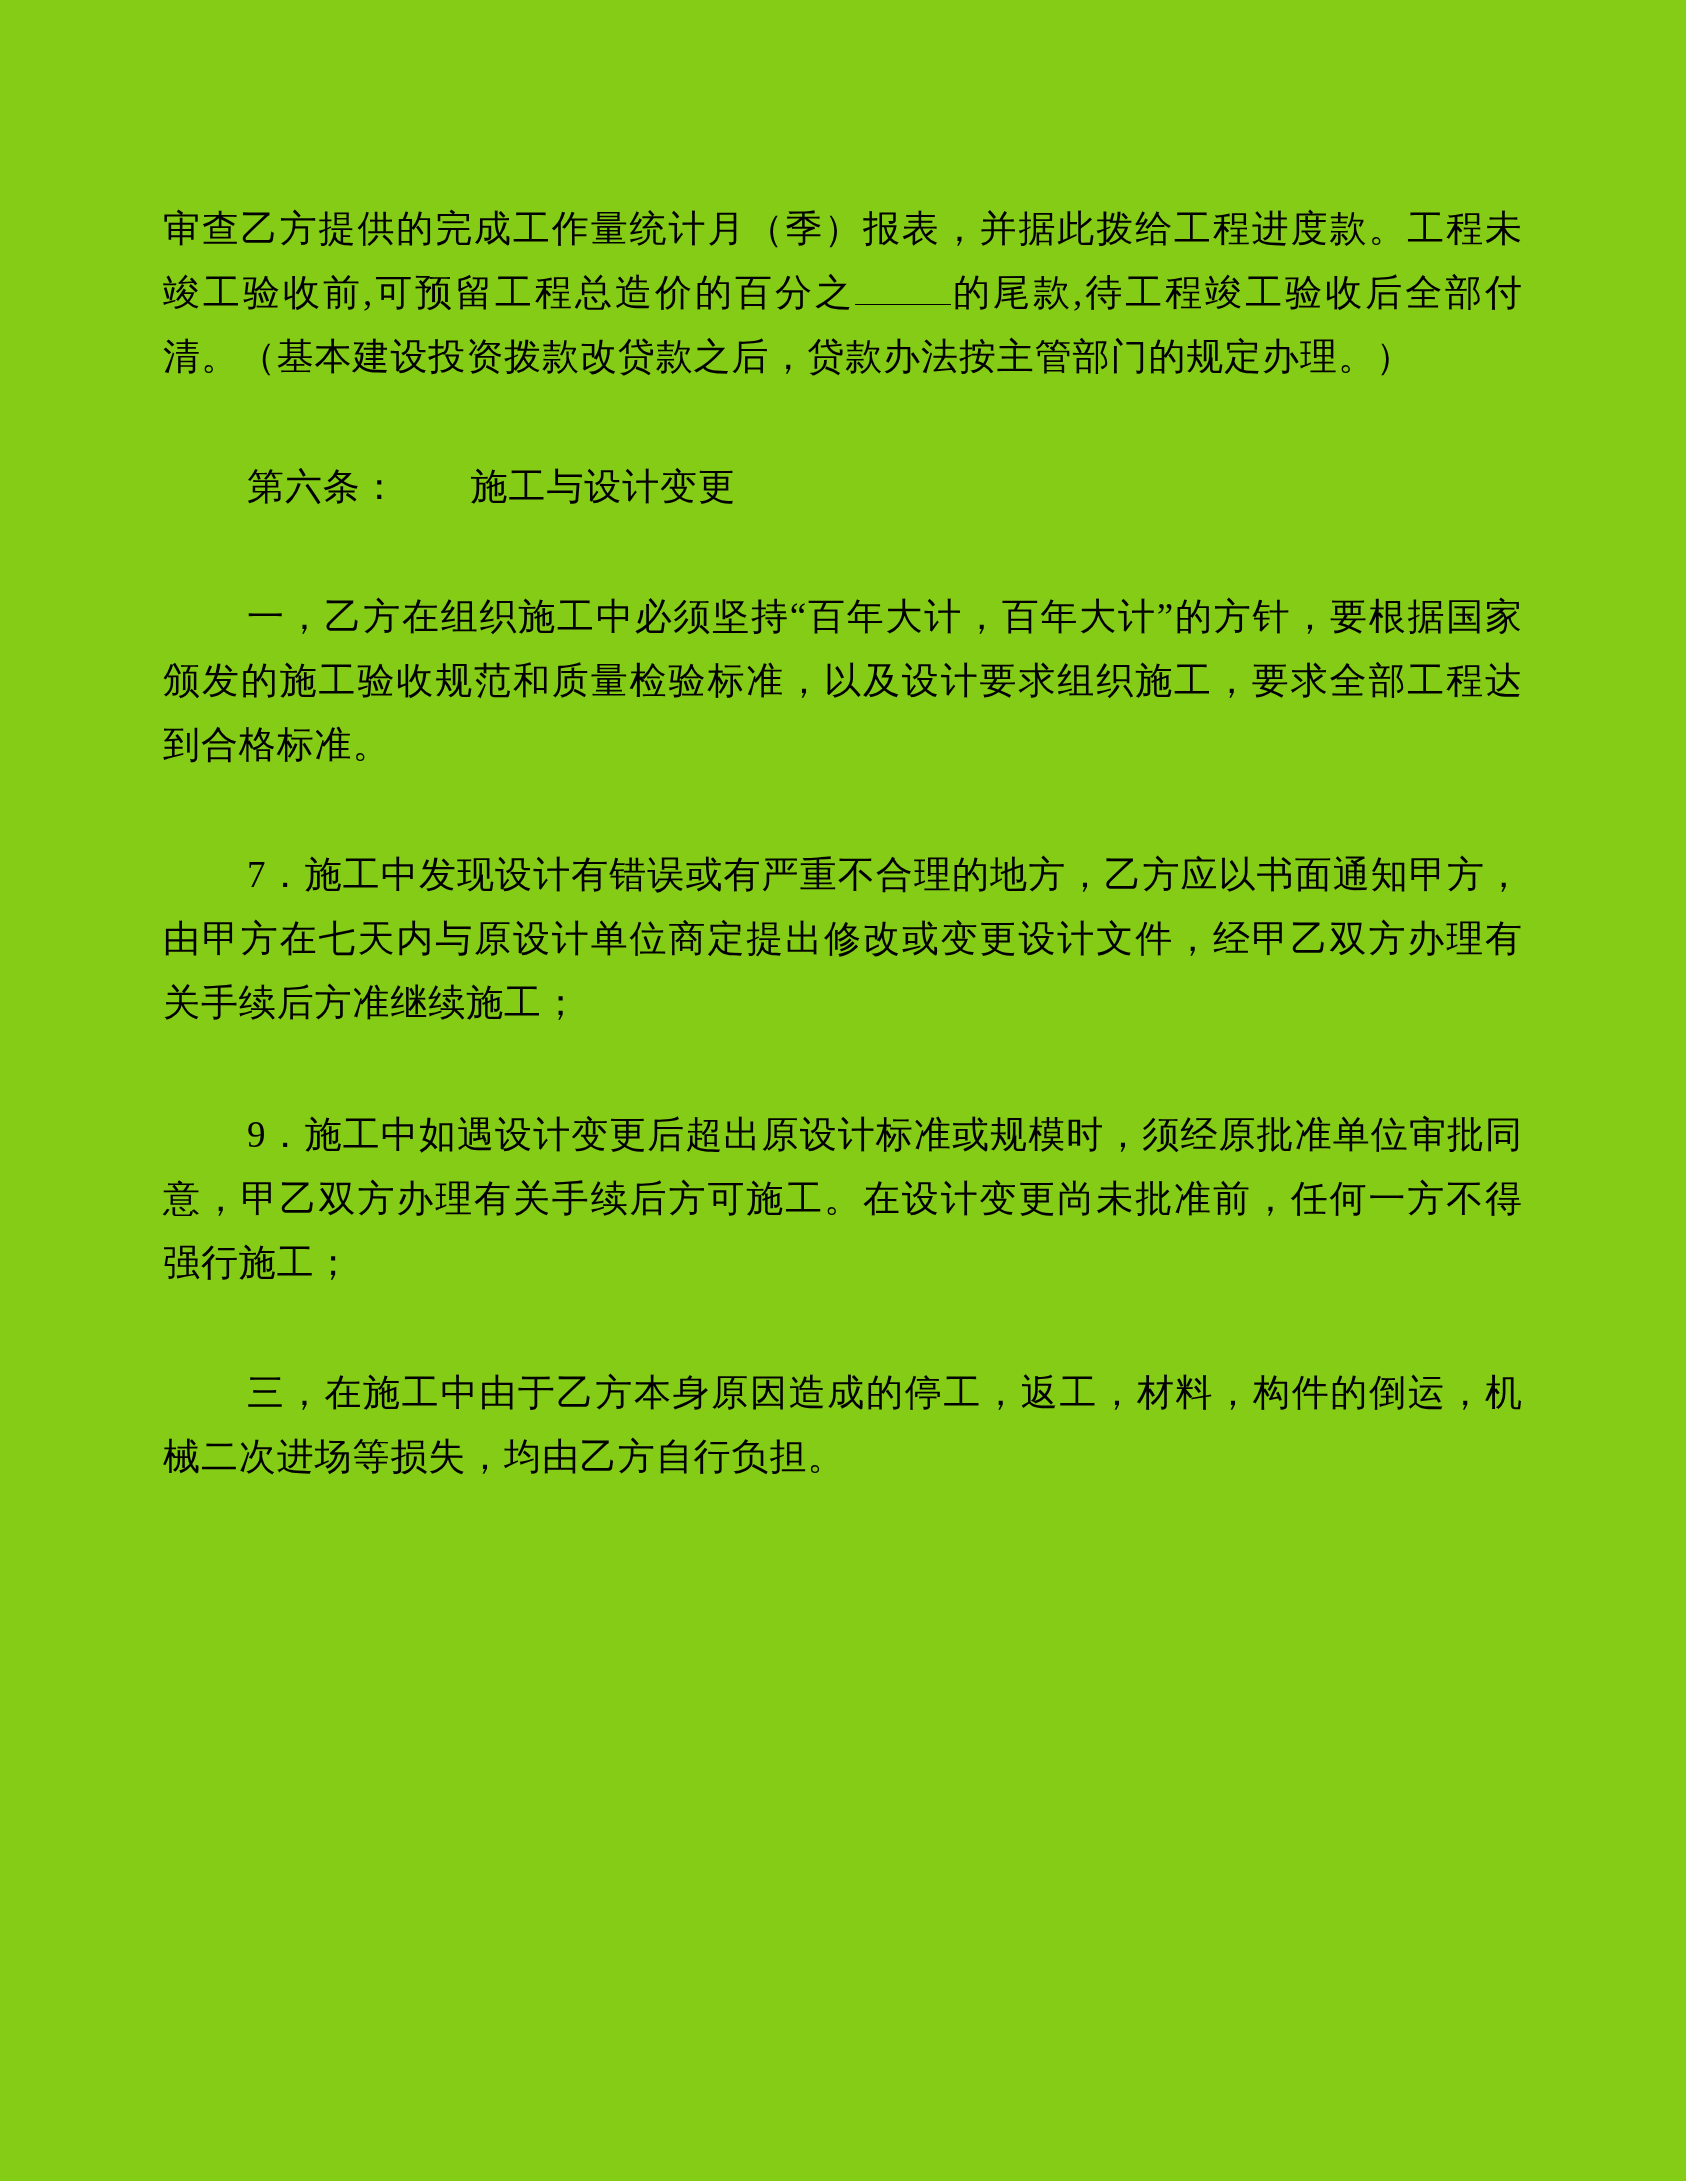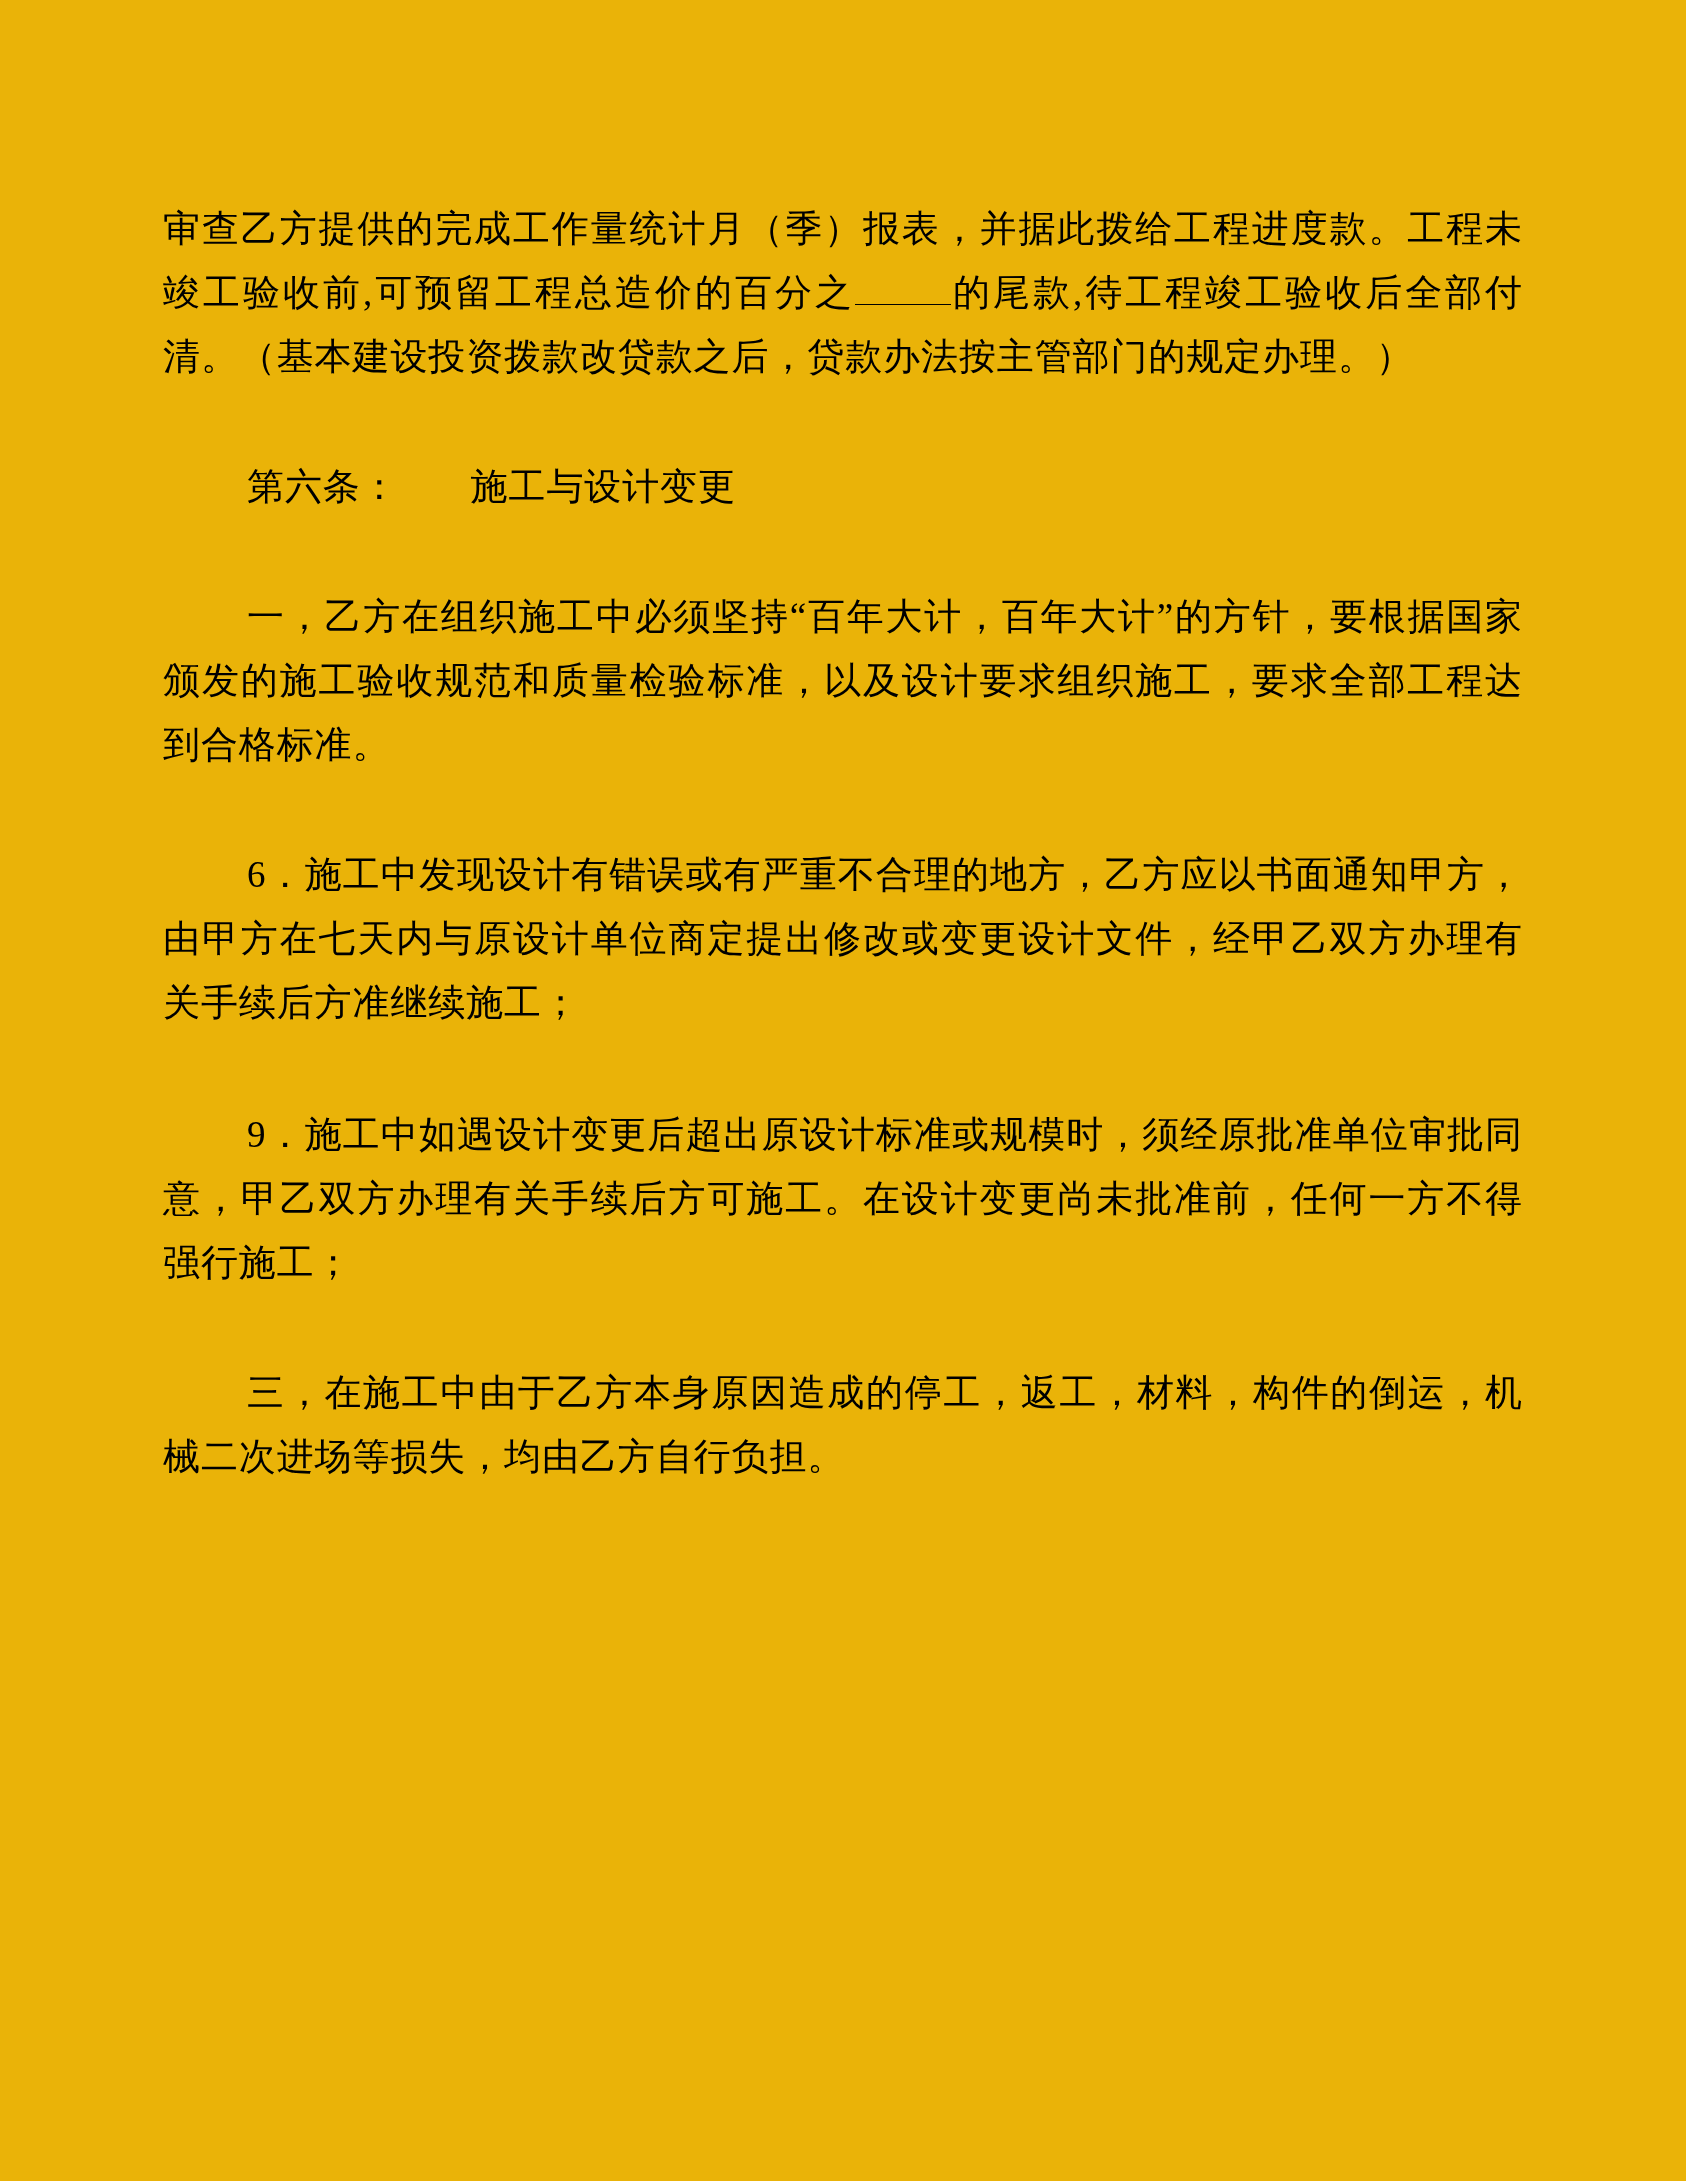--- a/index.html
+++ b/index.html
@@ -5,21 +5,21 @@
   html, body {
     margin: 0;
     padding: 0;
     background: #ffffff;
   }
   .page {
     position: relative;
     width: 1686px;
     height: 2182px;
     box-sizing: border-box;
-    background: #eab308;
+    background: #84cc16;
     padding: 197px 163px 0 163px;
     font-family: "Liberation Serif", "DejaVu Serif", serif;
     font-size: 37px;
     line-height: 64px;
     color: #000000;
     overflow: hidden;
   }
   .para {
     margin: 0 0 66px 0;
     text-align: justify;
@@ -51,21 +51,21 @@
 
 <div class="page">
 
   <p class="para"><span>审查乙方提供的完成工作量统计月（季）报表，并据此拨给工程进度款。工程未竣工验收前,可预留工程总造价的百分之</span><span class="blank"></span><span>的尾款,待工程竣工验收后全部付清。（基本建设投资拨款改贷款之后，贷款办法按主管部门的规定办理。）</span></p>
 
   <p class="para heading"><span>第六条：</span><span class="heading-gap"></span><span>施工与设计变更</span></p>
 
   <p class="para indent">一，乙方在组织施工中必须坚持“百年大计，百年大计”的方针，要根据国家颁发的施工验收规范和质量检验标准，以及设计要求组织施工，要求全部工程达到合格标准。</p>
 
 
-  <p class="para indent">6．施工中发现设计有错误或有严重不合理的地方，乙方应以书面通知甲方，由甲方在七天内与原设计单位商定提出修改或变更设计文件，经甲乙双方办理有关手续后方准继续施工；</p>
+  <p class="para indent">7．施工中发现设计有错误或有严重不合理的地方，乙方应以书面通知甲方，由甲方在七天内与原设计单位商定提出修改或变更设计文件，经甲乙双方办理有关手续后方准继续施工；</p>
 
   <p class="para indent gap-before">9．施工中如遇设计变更后超出原设计标准或规模时，须经原批准单位审批同意，甲乙双方办理有关手续后方可施工。在设计变更尚未批准前，任何一方不得强行施工；</p>
 
 
   <p class="para indent">三，在施工中由于乙方本身原因造成的停工，返工，材料，构件的倒运，机械二次进场等损失，均由乙方自行负担。</p>
 
 </div>
 
 
 </body></html>

